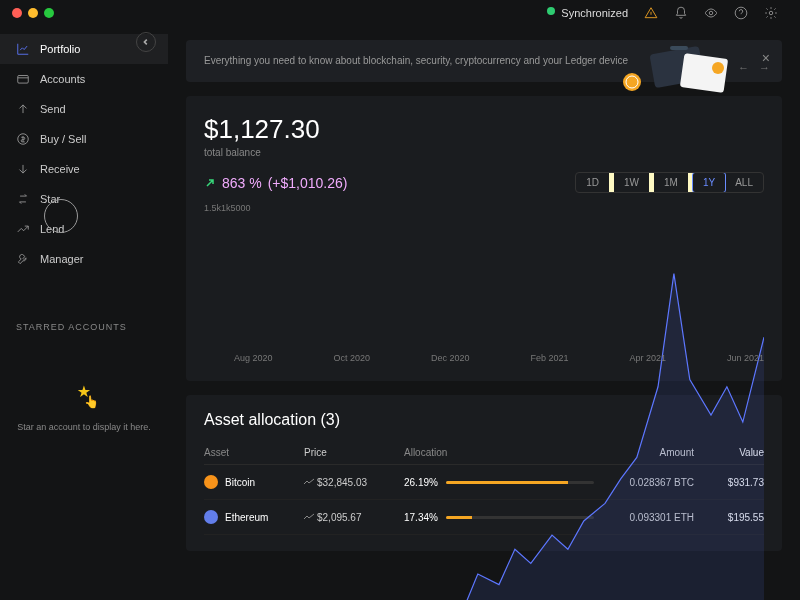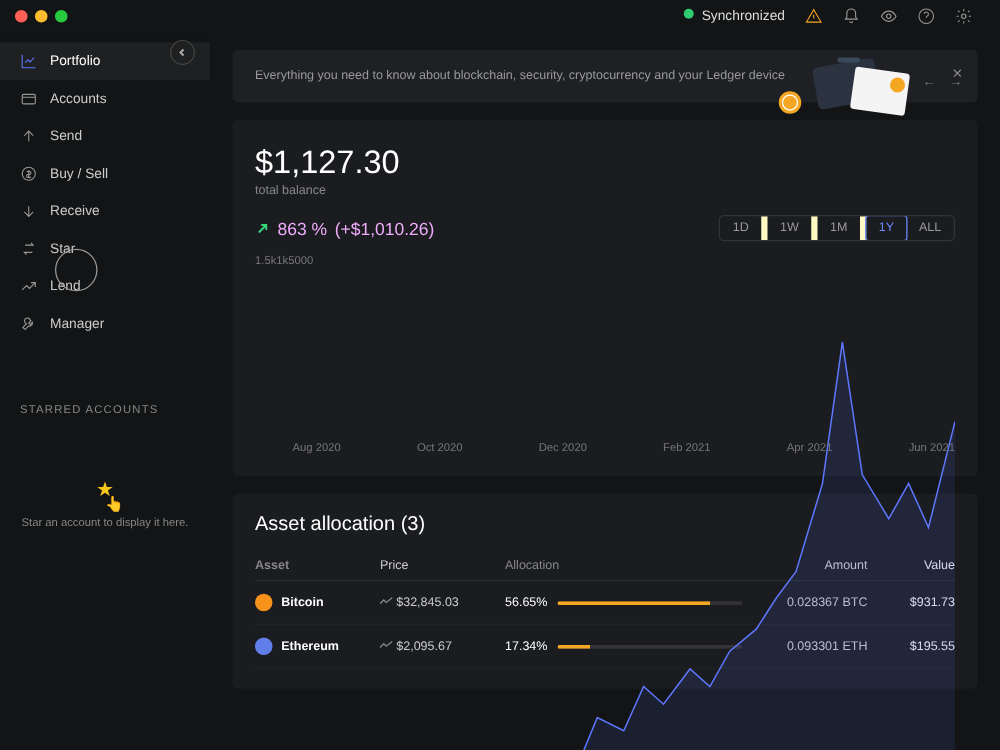--- a/index.html
+++ b/index.html
@@ -74,21 +74,21 @@
   width: 34px; height: 34px;
   border: 1px solid #999;
   border-radius: 50%;
   left: 44px;
   top: 173px;
   pointer-events: none;
 }
 .starred-section { margin-top: 42px; padding: 0 14px; text-align: center; }
 .star-ic { color: #f5c518; font-size: 16px; position: relative; display: inline-block; }
 .cursor-hand { position: absolute; font-size: 12px; bottom: -8px; right: -8px; }
-.starred-hint { font-size: 9px; color: #888; margin-top: 10px; line-height: 1.4; }
+.starred-hint { font-size: 9px; color: #888; margin-top: 20px; line-height: 1.4; }
 
 .main { flex: 1; padding: 14px 18px 0 18px; overflow: hidden; }
 .academy {
   background: #1e2024;
   border-radius: 4px;
   padding: 14px 120px 14px 18px;
   position: relative;
   margin-bottom: 14px;
 }
 .academy-title { font-size: 10px; letter-spacing: 1px; color: #eee; margin-bottom: 4px; }
@@ -118,21 +118,21 @@
 .x-axis { position: absolute; left: 30px; right: 0; bottom: 0; display: flex; justify-content: space-between; font-size: 9px; color: #777; }
 
 .assets-card {
   background: #1a1c1f;
   border-radius: 4px;
   padding: 16px 18px;
 }
 .assets-title { font-size: 16px; font-weight: 500; margin-bottom: 12px; }
 .assets-header { display: flex; font-size: 10px; color: #888; padding: 6px 0; border-bottom: 1px solid #2a2a2a; }
 .asset-row { display: flex; align-items: center; font-size: 10px; padding: 10px 0; border-bottom: 1px solid #222; }
-.col-asset { width: 100px; display: flex; align-items: center; gap: 7px; font-weight: bold; }
+.col-asset { width: 100px; display: flex; align-items: center; gap: 7px; }
 .col-price { width: 100px; color: #ccc; }
 .col-alloc { flex: 1; display: flex; align-items: center; gap: 8px; }
 .alloc-bar { flex: 1; height: 3px; background: #333; border-radius: 2px; overflow: hidden; }
 .alloc-fill { height: 100%; background: #f5a623; }
 .col-amount { width: 100px; text-align: right; color: #ccc; }
 .col-value { width: 70px; text-align: right; color: #eee; }
 .coin-ic { width: 14px; height: 14px; border-radius: 50%; display: inline-block; }
 .btc { background: #f7931a; }
 .eth { background: #627eea; }
 .spark { width: 10px; height: 8px; display: inline-block; margin-right: 3px; }
@@ -316,21 +316,21 @@
       <div id="asset-rows">
           <div class="asset-row">
             <div class="col-asset">
               <span class="coin-ic btc"></span>
               <span>Bitcoin</span>
             </div>
             <div class="col-price"><svg class="spark" viewBox="0 0 10 8">
                 <path d="M0 6 L3 3 L5 5 L10 1" stroke="#888" fill="none" stroke-width="1"></path>
               </svg>$32,845.03</div>
             <div class="col-alloc">
-              <span>56.65%</span>
+              <span>26.19%</span>
               <div class="alloc-bar">
                 <div class="alloc-fill" style="width:82.65%"></div>
               </div>
             </div>
             <div class="col-amount">0.028367 BTC</div>
             <div class="col-value">$931.73</div>
           </div>
           <div class="asset-row">
             <div class="col-asset">
               <span class="coin-ic eth"></span>

